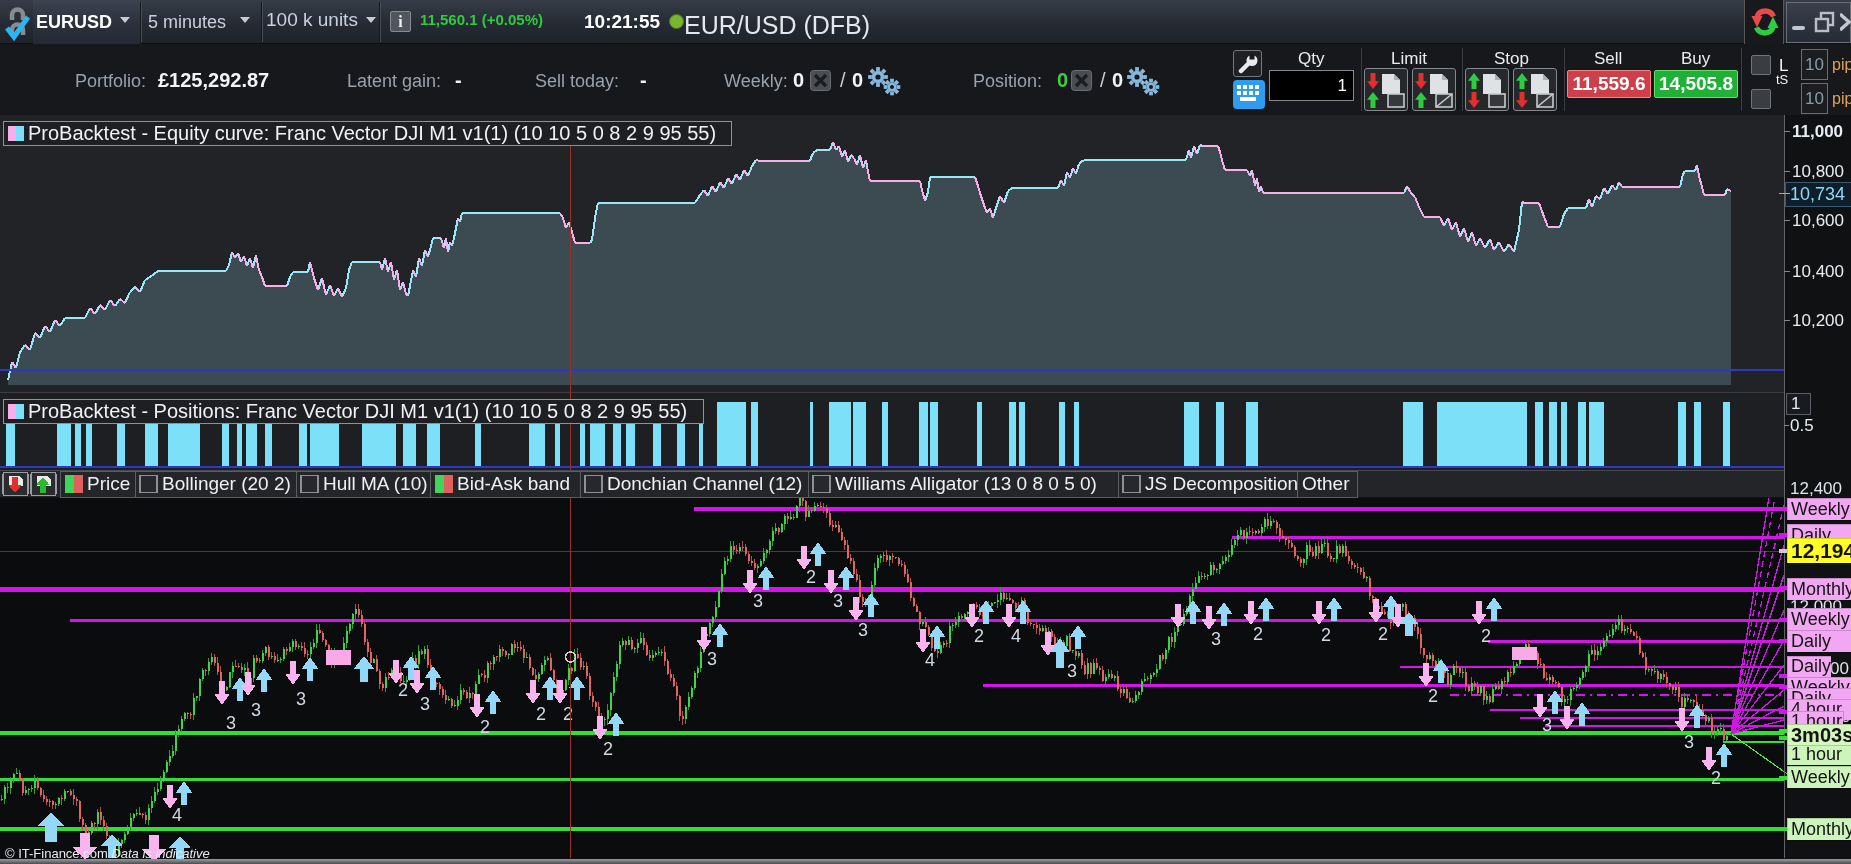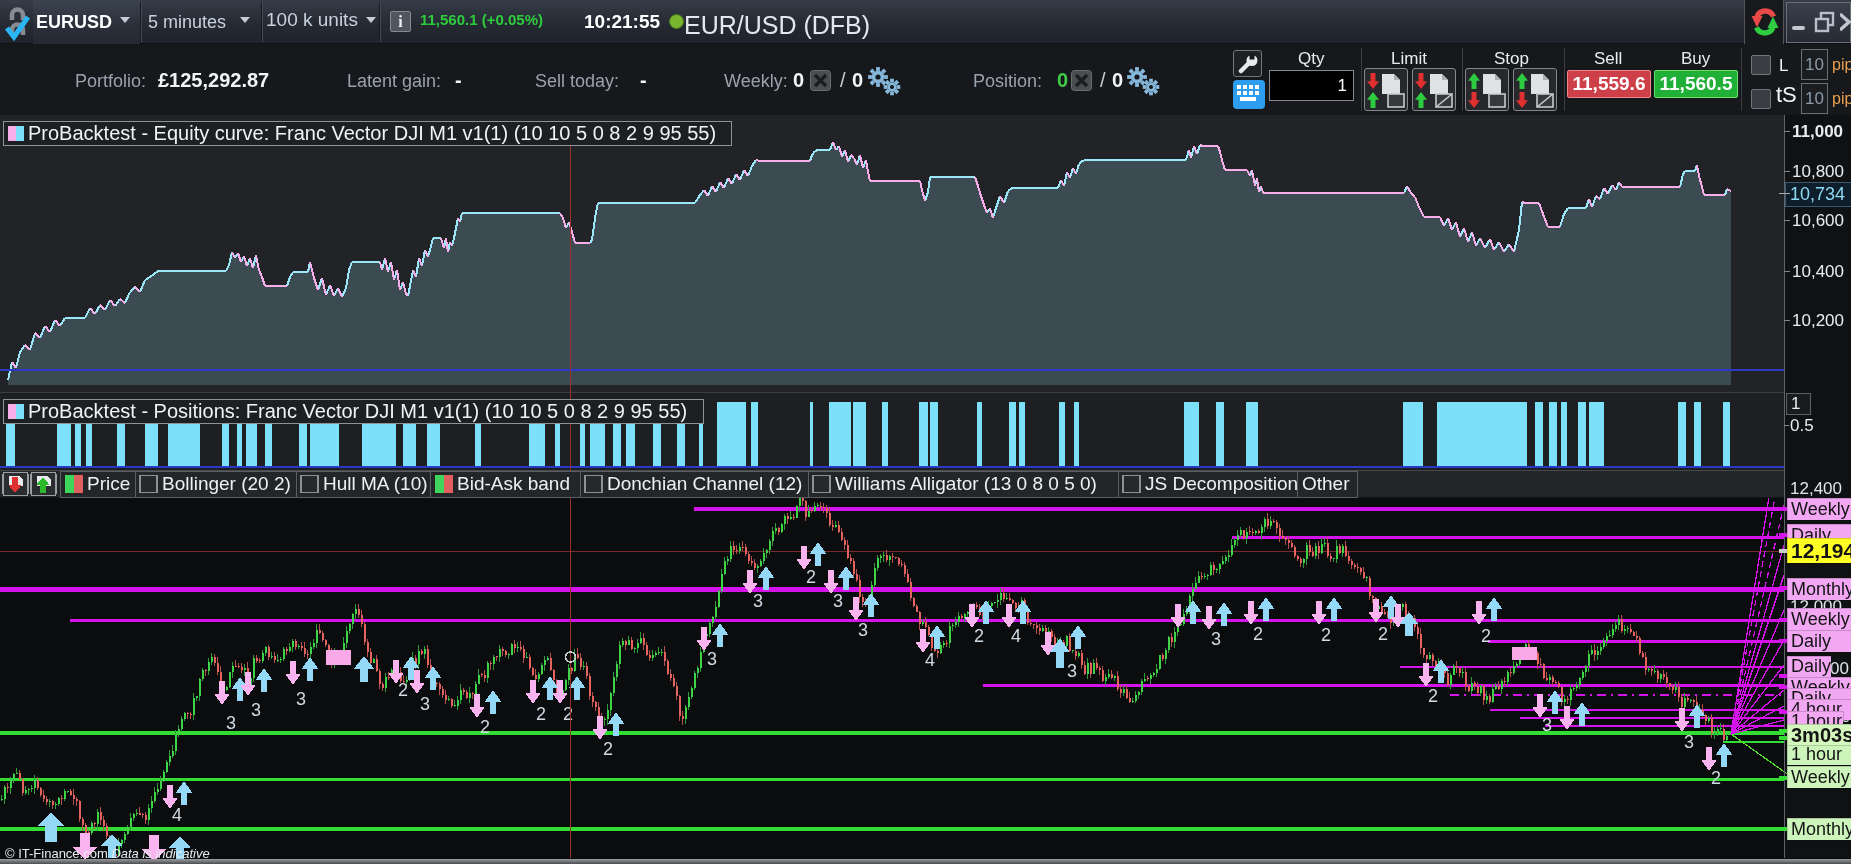--- a/index.html
+++ b/index.html
@@ -179,28 +179,28 @@
         <polygon points="4.5,22 9.5,22 9.5,30.3 13,30.3 7,38 1,30.3 4.5,30.3" fill="#e03030"></polygon>
         <path d="M16 4 h12 l6 6 v14 h-18 z" fill="#dfe2e5"></path>
         <path d="M28 4 l0 6 6 0" fill="#aab0b5"></path>
         <rect x="22" y="24" width="16" height="13" fill="#36383c" stroke="#c8cbce" stroke-width="1.6"></rect>
         <path d="M22 37 L38 24" stroke="#c8cbce" stroke-width="1.6"></path>
       </svg>
       <div class="sep2" style="left:1564px"></div>
       <div class="abs" style="left:1594px;top:5px;font-size:17px;color:#e9ebee">Sell</div>
       <div class="abs" style="left:1681px;top:5px;font-size:17px;color:#e9ebee">Buy</div>
       <div class="abs" style="left:1567px;top:26px;width:84px;height:28px;background:#ce4049;border:1px solid #e88;border-radius:2px;color:#fff;font-size:19px;font-weight:bold;text-align:center;line-height:26px">11,559.6</div>
-      <div class="abs" style="left:1654px;top:26px;width:84px;height:28px;background:#20b038;border:1px solid #6d6;border-radius:2px;color:#fff;font-size:19px;font-weight:bold;text-align:center;line-height:26px">11,560.5</div>
+      <div class="abs" style="left:1654px;top:26px;width:84px;height:28px;background:#20b038;border:1px solid #6d6;border-radius:2px;color:#fff;font-size:19px;font-weight:bold;text-align:center;line-height:26px">14,505.8</div>
       <div class="sep2" style="left:1741px"></div>
       <div class="abs" style="left:1751px;top:11px;width:20px;height:20px;background:#3a3d41;border:1px solid #717479;border-radius:2px"></div>
       <div class="abs" style="left:1779px;top:12px;font-size:17px;color:#f2f4f7">L</div>
       <div class="abs" style="left:1801px;top:5px;width:27px;height:31px;background:#1b1d20;border:1px solid #6a6e73;color:#8b9cab;font-size:17px;text-align:center;line-height:29px">10</div>
       <div class="abs" style="left:1832px;top:12px;font-size:16px;color:#e8a050">pip</div>
       <div class="abs" style="left:1751px;top:45px;width:20px;height:20px;background:#3a3d41;border:1px solid #717479;border-radius:2px"></div>
-      <div class="abs" style="left:1776px;top:38px;font-size:22px;color:#f2f4f7">tS</div>
+      <div class="abs" style="left:1776px;top:28px;font-size:13px;color:#f2f4f7">tS</div>
       <div class="abs" style="left:1801px;top:39px;width:27px;height:31px;background:#1b1d20;border:1px solid #6a6e73;color:#8b9cab;font-size:17px;text-align:center;line-height:29px">10</div>
       <div class="abs" style="left:1832px;top:46px;font-size:16px;color:#e8a050">pip</div>
     </div>
     <svg width="1851" height="749" viewBox="0 115 1851 749" font-family="Liberation Sans, sans-serif" shape-rendering="crispEdges" style="position:absolute;left:0;top:115px">
       <rect x="0" y="115" width="1851" height="749" fill="#0c0d0f"></rect>
       <rect x="0" y="115" width="1784" height="277" fill="#212326"></rect>
       <rect x="0" y="392" width="1784" height="78" fill="#1d1f22"></rect>
       <rect x="0" y="497" width="1784" height="361" fill="#0b0c0e"></rect>
       <rect x="1784" y="115" width="67" height="743" fill="#101113"></rect>
       <polygon points="8,385 8,380 12,362 16,368 20,352 25,345 30,350 35,333 40,338 45,326 50,332 55,320 60,326 65,318 85,318 90,308 95,314 100,305 105,310 110,300 115,306 120,299 125,303 130,292 135,287 140,292 145,280 150,277 158,271 226,271 229,265 232,252 235,258 238,253 241,262 244,256 247,266 250,258 253,268 256,255 259,270 262,277 265,286 287,286 290,277 293,272 308,272 310,262 314,278 318,290 322,278 326,295 330,285 334,296 338,288 342,297 346,288 349,270 352,262 380,262 382,270 385,258 388,272 391,262 394,280 397,270 400,290 403,282 406,294 408,296 410,286 413,270 416,277 419,258 422,266 425,250 428,257 431,246 433,238 441,238 444,248 446,238 448,252 450,242 452,246 454,238 456,228 458,218 460,222 462,213 560,213 563,218 566,228 569,222 572,232 575,243 590,243 592,240 594,226 596,212 598,203 668,203 695,203 700,195 704,190 708,196 712,186 716,192 720,182 724,188 728,178 732,184 736,174 740,180 744,170 748,176 752,166 756,160 760,161 810,161 812,155 815,151 818,150 830,150 833,142 836,150 839,146 842,157 845,150 848,162 851,155 854,158 857,165 860,155 863,168 866,160 868,172 870,181 920,181 922,190 925,201 928,192 930,177 975,177 978,186 981,196 984,205 987,213 990,208 993,218 996,208 1000,196 1004,203 1008,191 1012,188 1058,188 1061,180 1064,186 1067,172 1070,178 1073,168 1076,174 1079,164 1082,161 1086,160 1186,160 1189,150 1191,158 1194,146 1197,154 1200,145 1203,146 1218,146 1220,152 1222,160 1225,170 1247,170 1250,176 1252,170 1255,186 1257,178 1259,192 1261,186 1263,193 1404,193 1407,186 1411,193 1415,197 1419,207 1424,217 1440,217 1444,226 1448,218 1452,230 1456,222 1460,237 1464,228 1468,242 1472,232 1476,246 1480,238 1485,248 1490,239 1494,250 1499,242 1504,252 1509,244 1514,252 1519,230 1522,202 1525,203 1539,203 1543,214 1548,227 1560,227 1564,214 1568,208 1586,208 1589,199 1592,207 1596,196 1600,199 1604,188 1608,194 1612,185 1616,190 1619,182 1622,187 1680,187 1683,174 1685,171 1695,171 1697,165 1699,176 1702,187 1704,195 1725,195 1727,189 1731,191 1731,385" fill="#3c4a52"></polygon>

